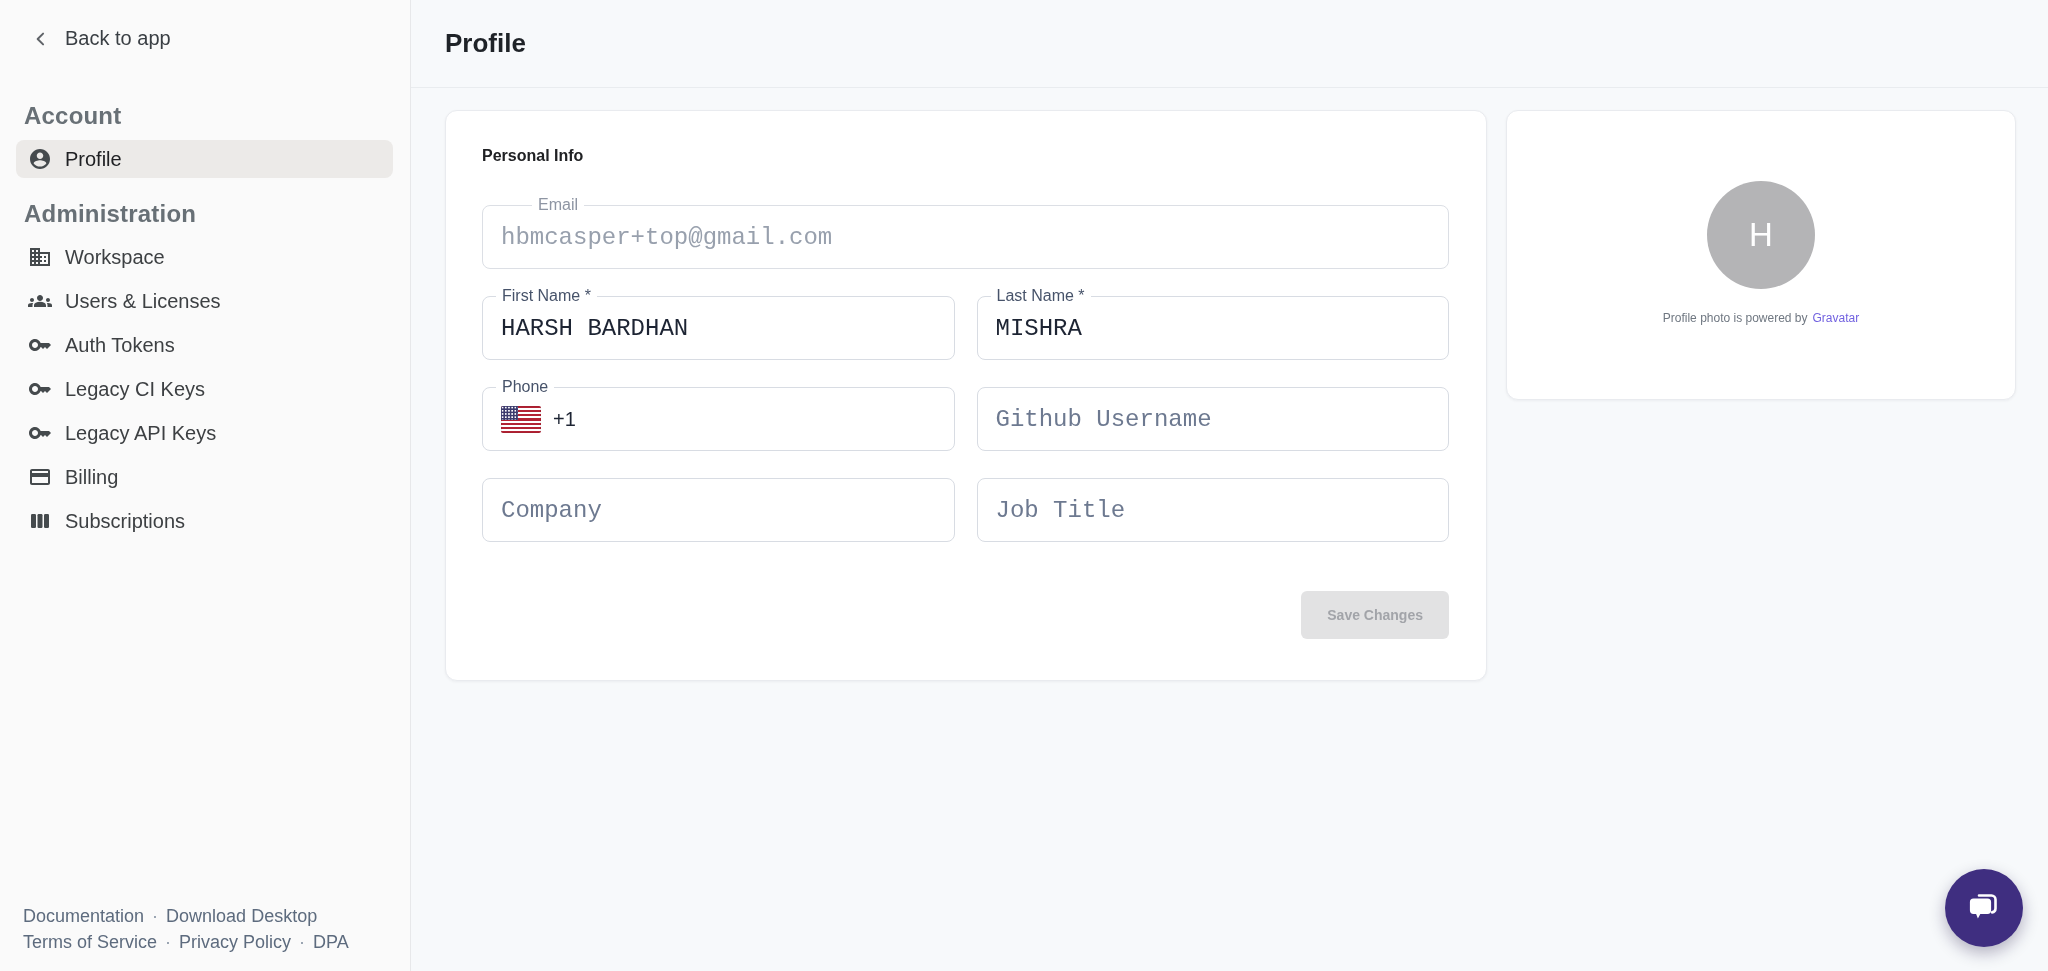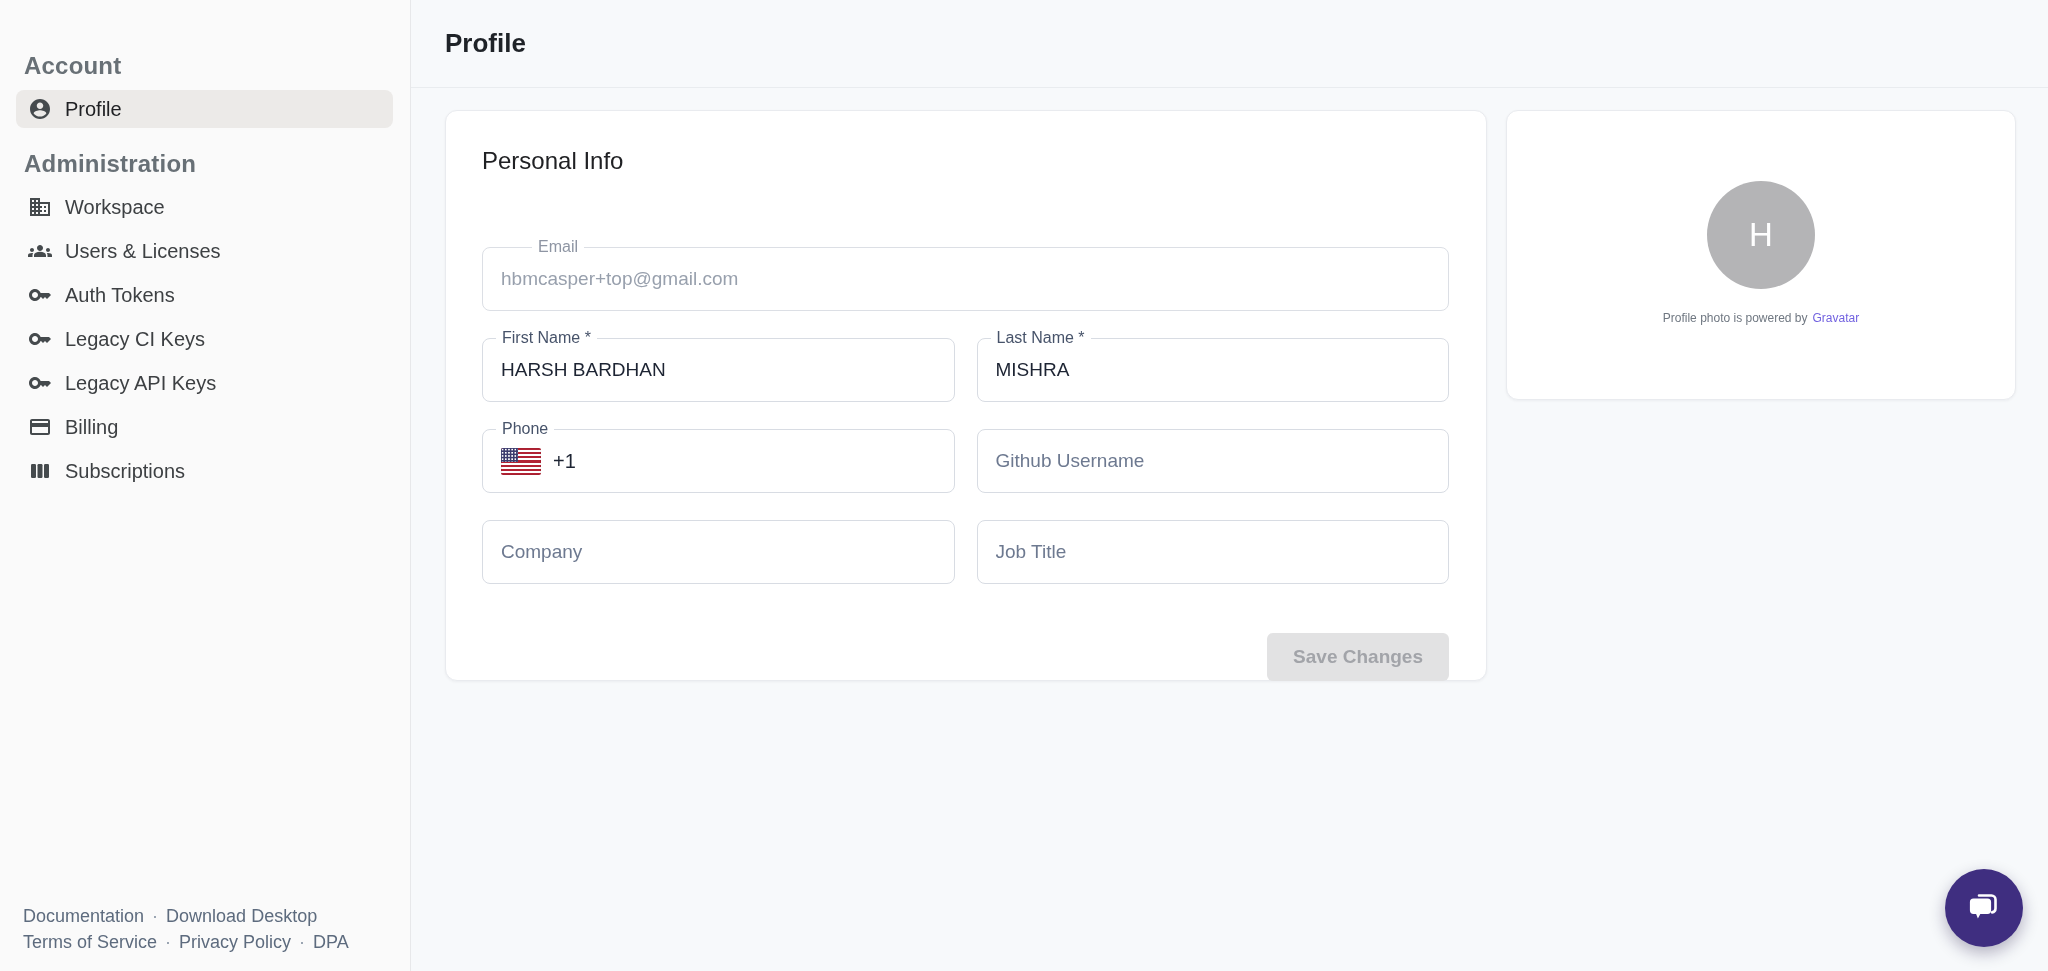--- a/index.html
+++ b/index.html
@@ -52,39 +52,39 @@
   }
   .page-header h1 { font-size: 26px; font-weight: 700; color: #1f2328; }
 
   .content { display: flex; gap: 19px; padding: 22px 32px 0 34px; align-items: flex-start; }
 
   .card {
     background: #ffffff; border: 1px solid #e9ebef; border-radius: 12px;
     box-shadow: 0 1px 3px rgba(16,24,40,.05);
   }
   .card.personal { width: 1042px; height: 571px; padding: 36px 37px 24px 36px; }
-  .card.personal h2 { font-size: 24px; font-weight: 400; color: #202124; margin-bottom: 72px; }
+  .card.personal h2 { font-size: 16px; font-weight: 700; color: #202124; margin-bottom: 40px; }
 
   .form { display: grid; grid-template-columns: 1fr 1fr; column-gap: 22px; row-gap: 27px; }
   .field {
     position: relative; height: 64px; background: #fff;
     border: 1.5px solid #d8dce3; border-radius: 8px;
     display: flex; align-items: center;
   }
   .field.full { grid-column: 1 / -1; }
   .flabel {
     position: absolute; top: -10px; left: 13px;
     background: #fff; padding: 0 6px;
     font-size: 16px; color: #47536a; line-height: 18px;
   }
   .field input {
     flex: 1; height: 100%; min-width: 0;
     border: 0; outline: 0; background: transparent;
-    padding: 0 18px; font-family: Liberation Sans, sans-serif;
-    font-size: 19px; color: #1d2433; border-radius: 8px;
+    padding: 0 18px; font-family: Liberation Mono, monospace;
+    font-size: 24px; color: #1d2433; border-radius: 8px;
   }
   .field input::placeholder { color: #6d7990; opacity: 1; }
   .field.disabled { border-color: #dcdfe5; }
   .field.disabled .flabel { color: #8e95a3; margin-left: 36px; }
   .field.disabled input { color: #98a0ad; }
 
   .flag {
     position: relative; width: 40px; height: 27px; margin-left: 18px; flex: none;
     border-radius: 2px; overflow: hidden;
     background: repeating-linear-gradient(#b22234 0 2.1px, #ffffff 2.1px 4.16px);
@@ -96,21 +96,21 @@
     background-image: radial-gradient(circle at 1.6px 1.6px, #fff .8px, transparent 1px);
     background-size: 3.2px 3.2px;
   }
   .dial-code { font-size: 20px; color: #1d2433; margin-left: 12px; }
   .field.phone input { padding-left: 8px; }
 
   .actions { display: flex; justify-content: flex-end; margin-top: 49px; }
   .save-btn {
     height: 48px; padding: 0 26px; border: 0; border-radius: 6px;
     background: #e2e2e3; color: #a2a4a9;
-    font-family: "Liberation Sans", sans-serif; font-size: 19px; font-weight: 600;
+    font-family: "Liberation Sans", sans-serif; font-size: 14px; font-weight: 600;
   }
 
   .card.gravatar {
     width: 510px; height: 290px;
     display: flex; flex-direction: column; align-items: center;
     padding-top: 70px;
   }
   .avatar {
     width: 108px; height: 108px; border-radius: 50%;
     background: #b4b4b6; color: #ffffff; font-size: 33px;
@@ -126,20 +126,28 @@
     background: #3f2e80; box-shadow: 0 6px 16px rgba(20,10,60,.3);
     display: flex; align-items: center; justify-content: center; cursor: pointer;
   }
   .chat-fab svg { width: 40px; height: 40px; }
 </style>
 </head>
 <body>
 
 <aside class="sidebar">
 
+  <div class="back-row">
+    <span class="chev">
+      <svg viewBox="0 0 24 24" fill="none" stroke="currentColor" stroke-width="2.4" stroke-linecap="round" stroke-linejoin="round">
+          <path d="M14.5 5.5 8 12l6.5 6.5"></path>
+        </svg>
+    </span>
+    <span>Back to app</span>
+  </div>
 
   <div class="section-label">Account</div>
 
   <div class="nav-item active">
     <span class="nicon">
       <svg viewBox="0 0 24 24" fill="currentColor">
           <path d="M12 2C6.48 2 2 6.48 2 12s4.48 10 10 10 10-4.48 10-10S17.52 2 12 2zm0 3.5c1.8 0 3.25 1.45 3.25 3.25S13.8 12 12 12 8.75 10.55 8.75 8.75 10.2 5.5 12 5.5zm0 14.1c-2.6 0-4.9-1.25-6.35-3.18.03-2.1 4.23-3.27 6.35-3.27s6.32 1.17 6.35 3.27C16.9 18.35 14.6 19.6 12 19.6z"></path>
         </svg>
     </span>
     <span>Profile</span>

